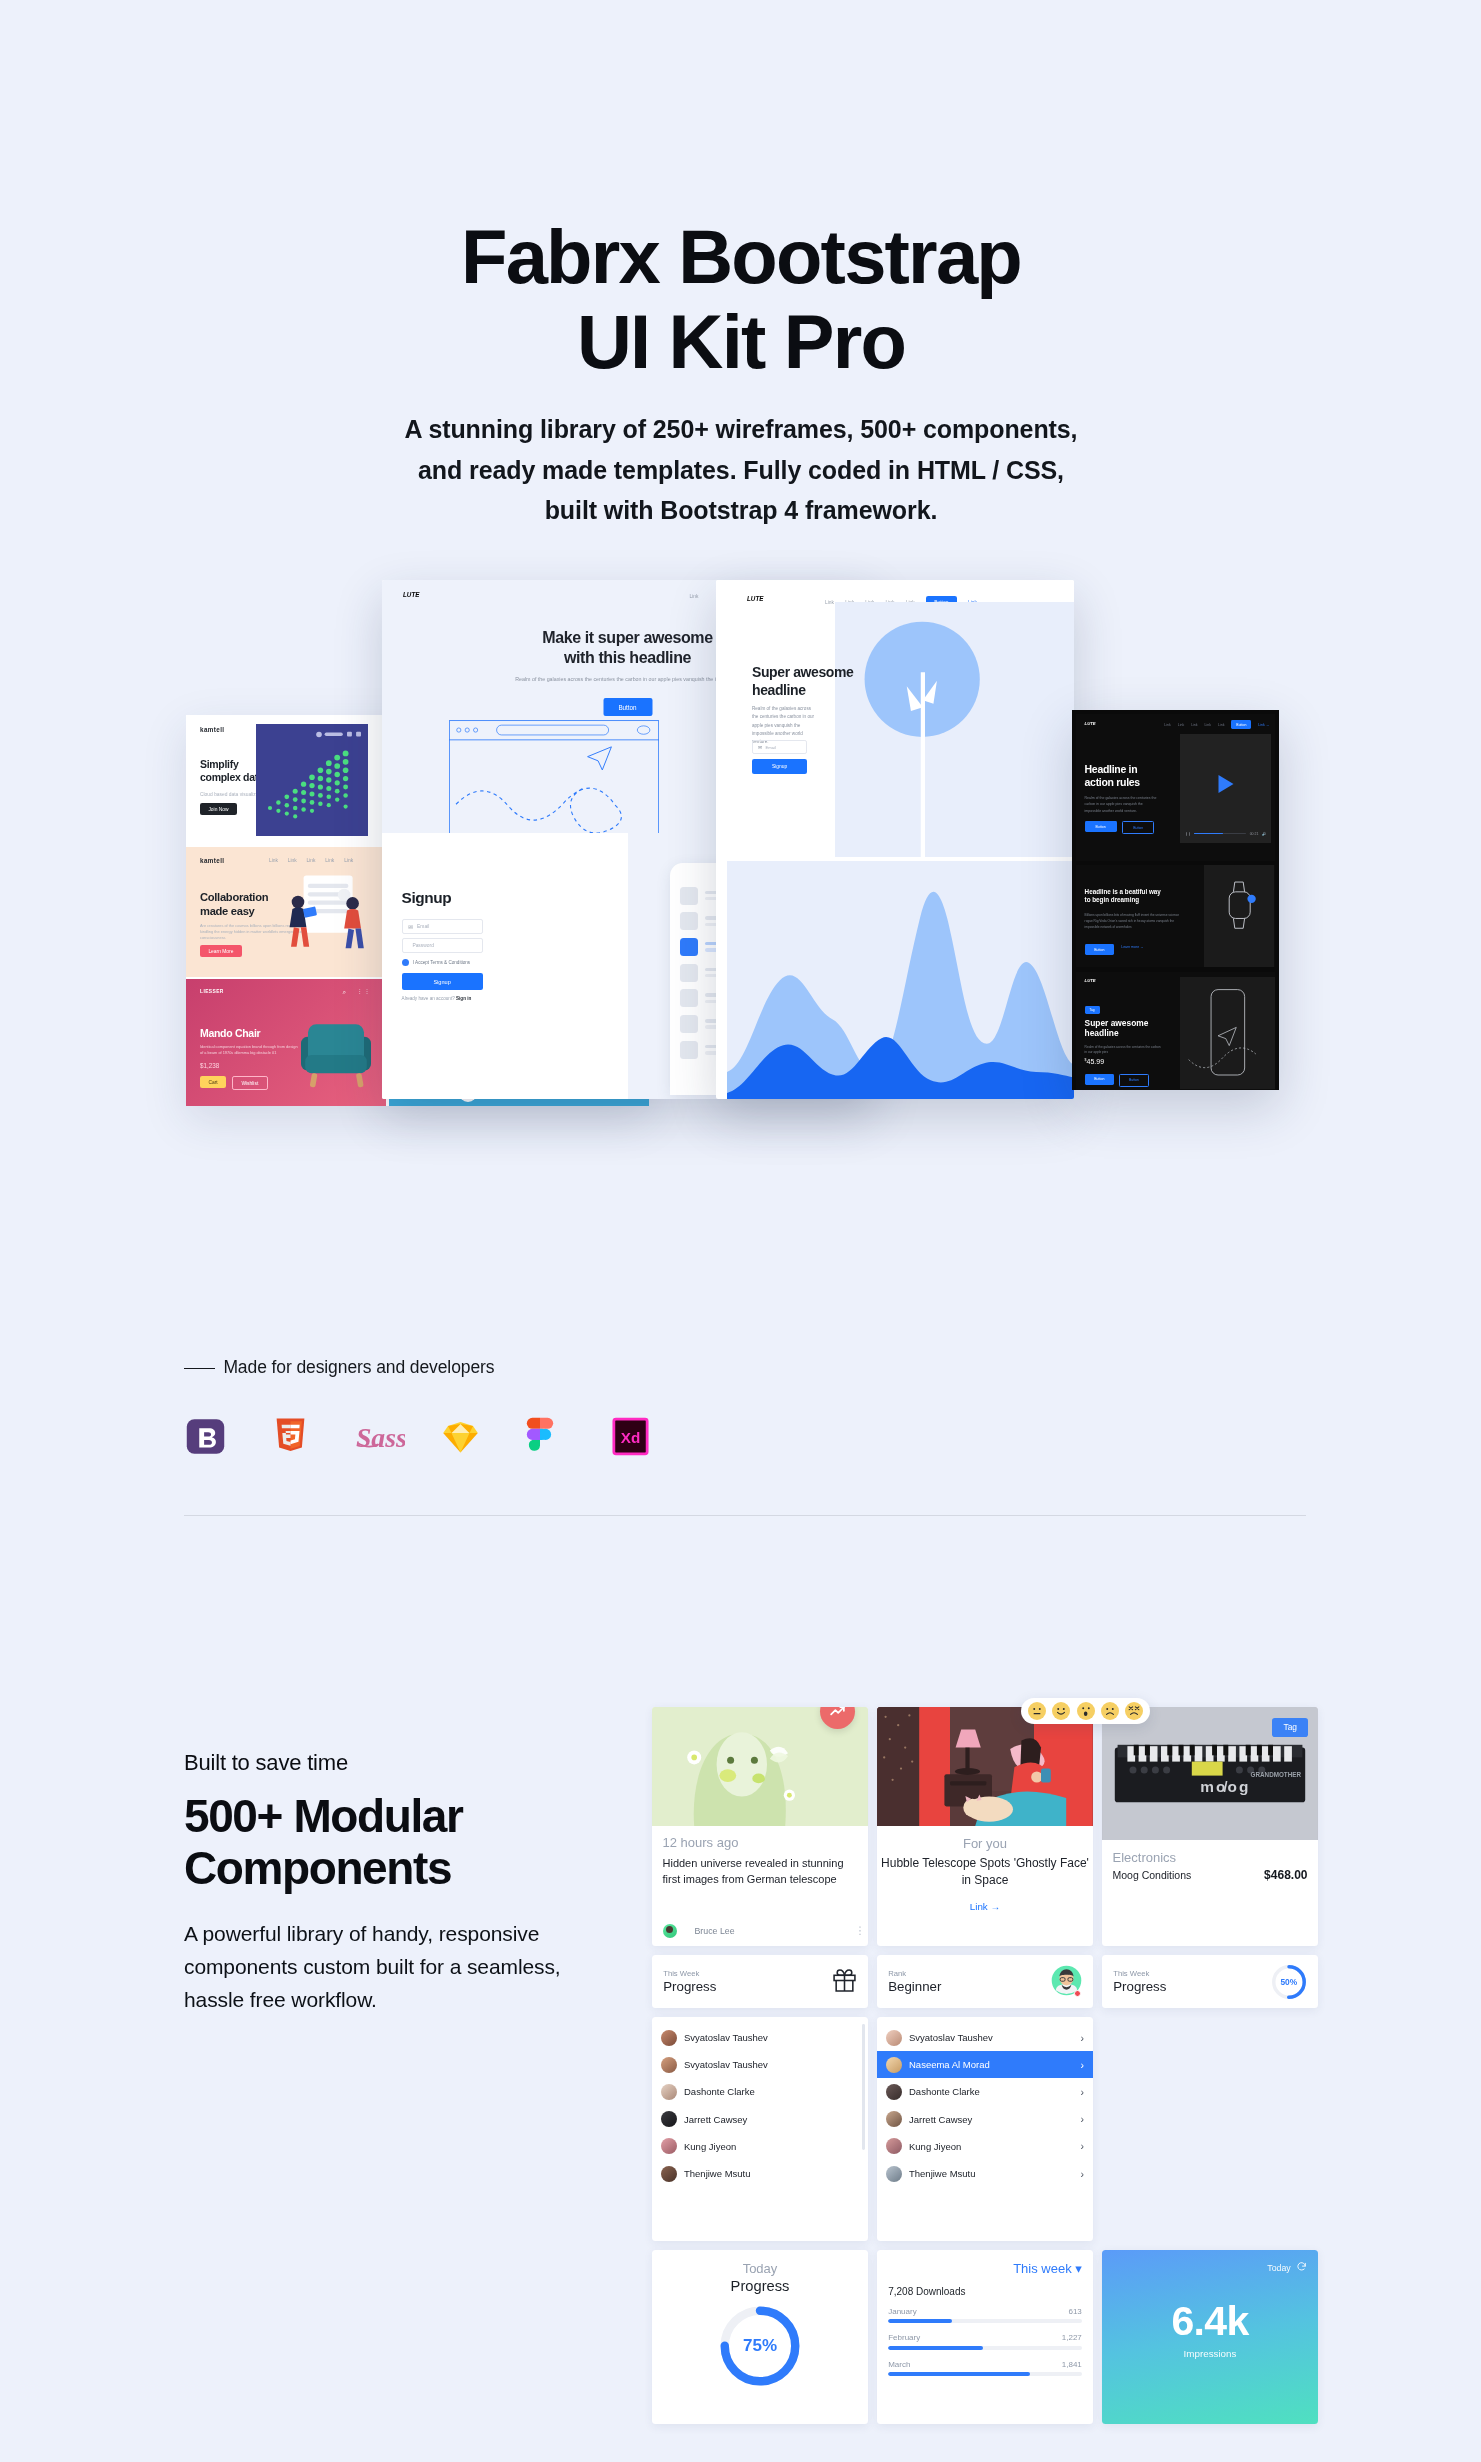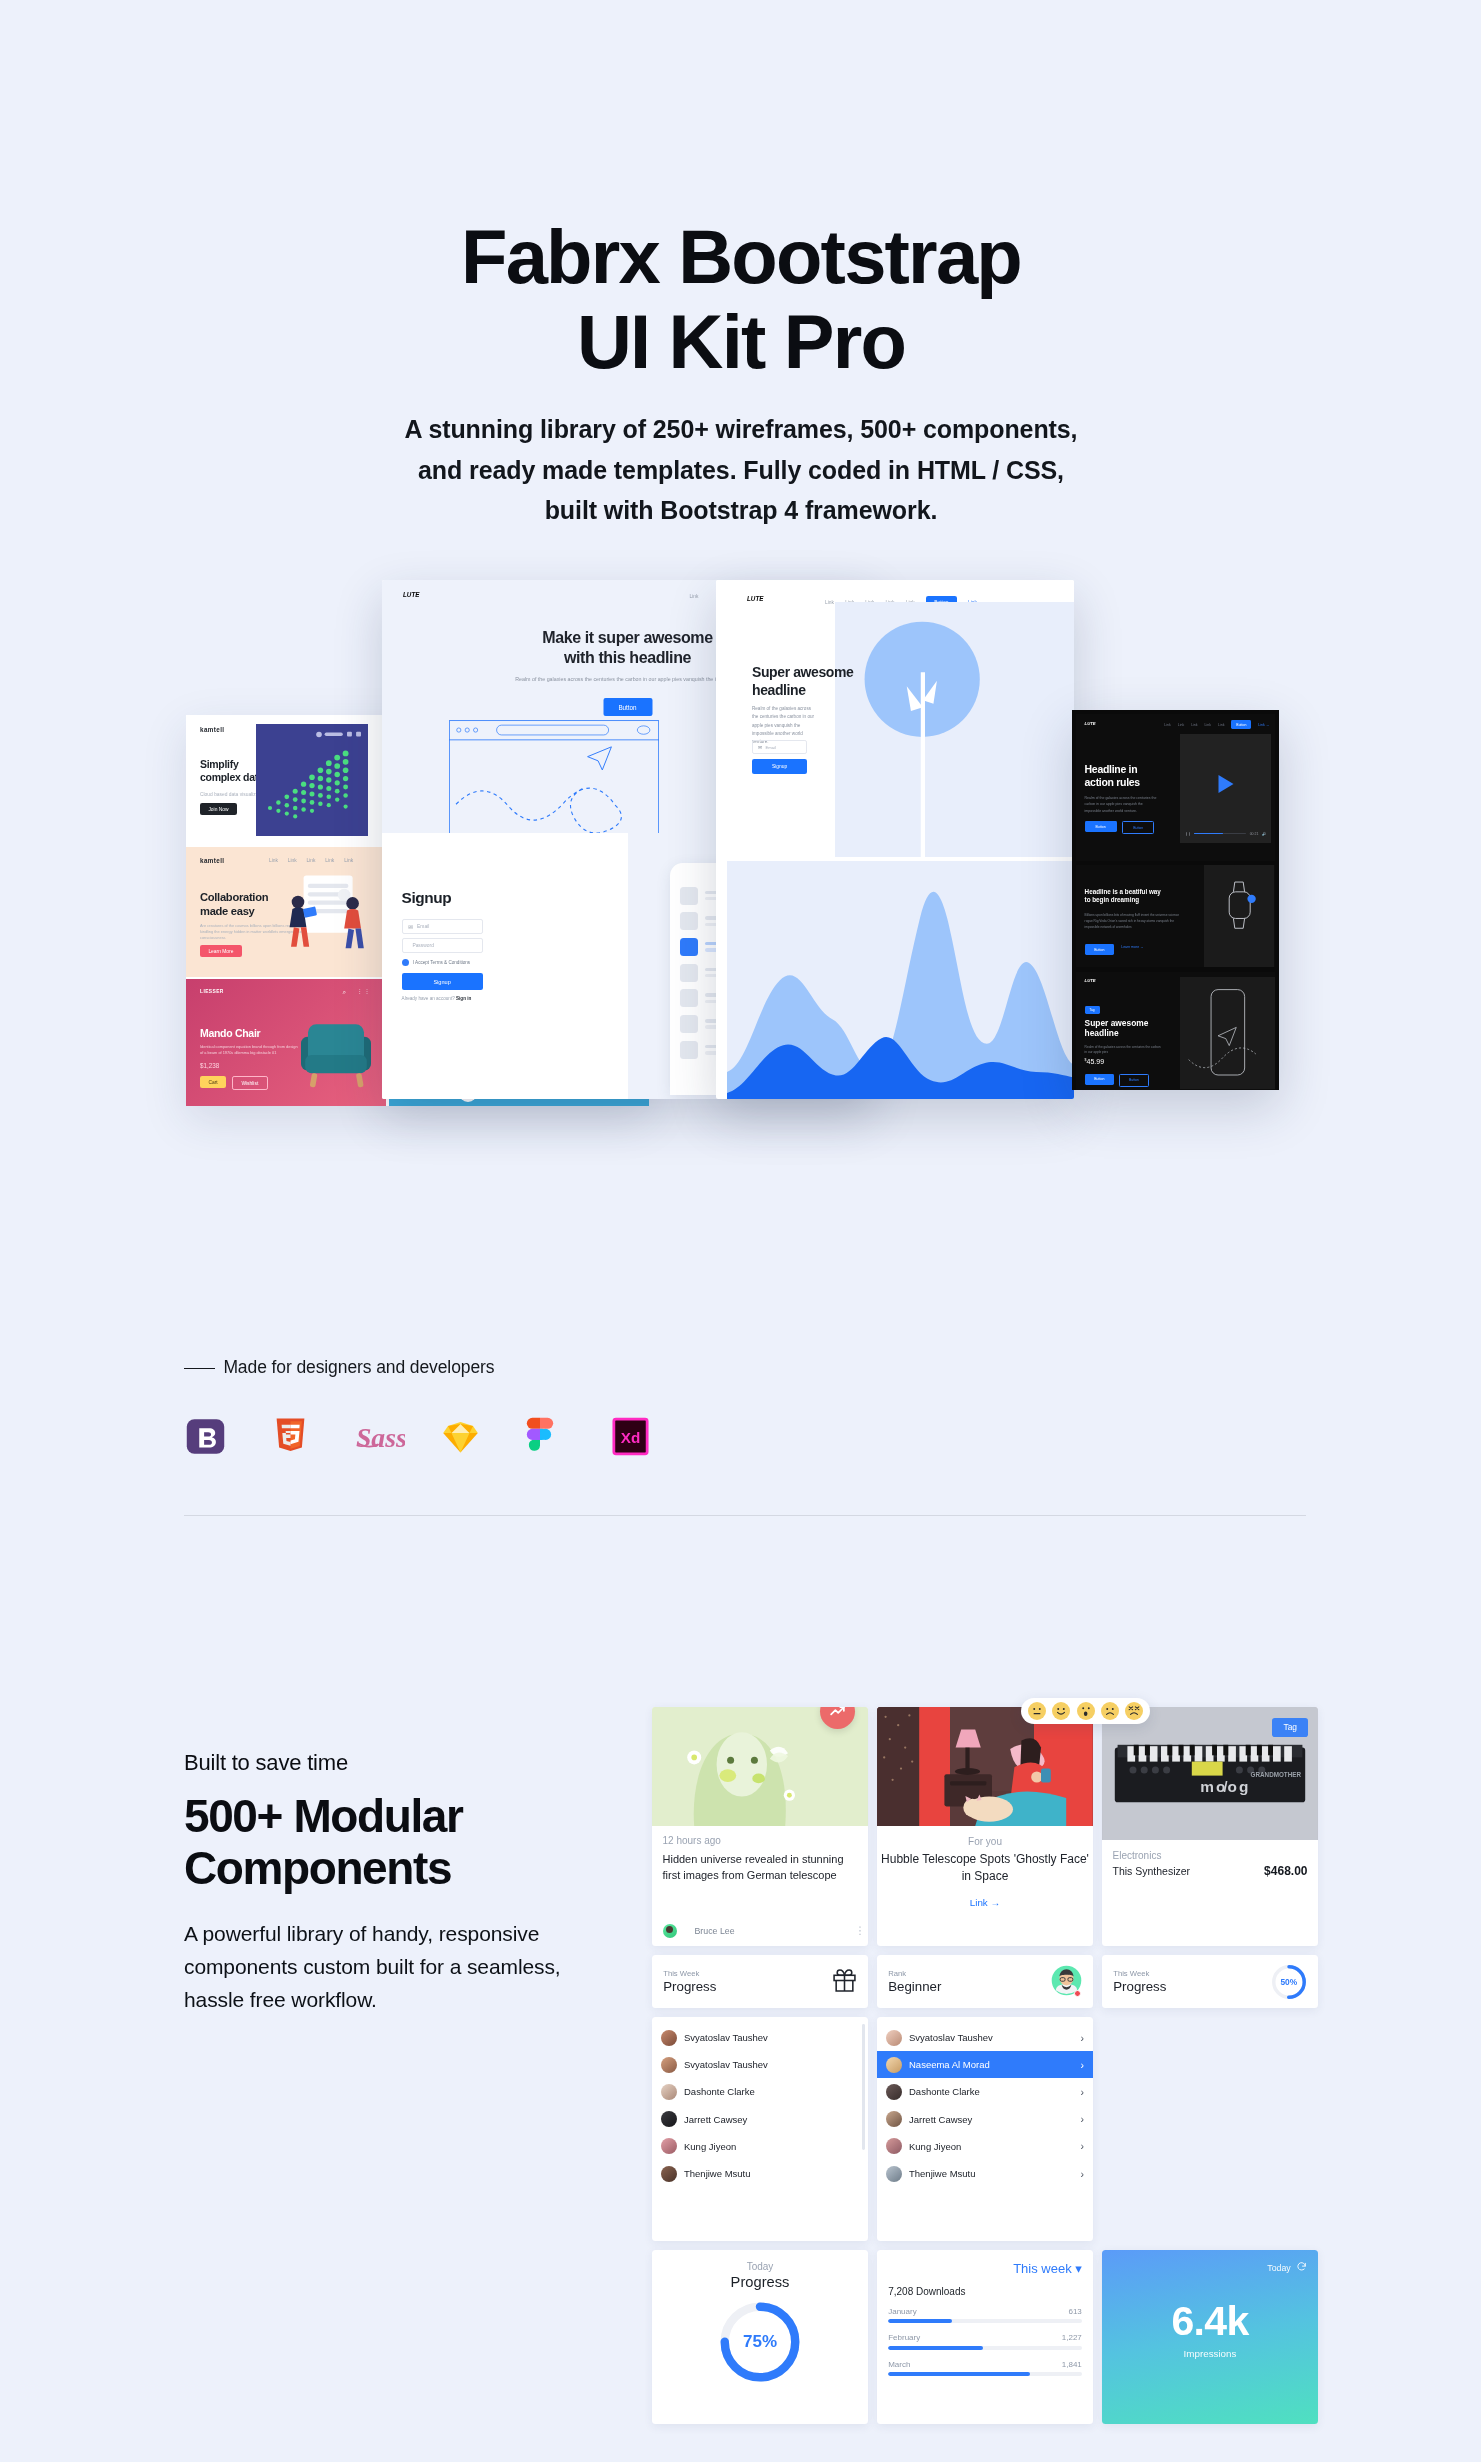--- a/index.html
+++ b/index.html
@@ -76,21 +76,21 @@
   .bts .p { font-size: 21px; line-height:1.56; color:#0d1117; margin-top: 24px; letter-spacing:-0.1px;}
 
   
   .grid { position:absolute; left: 652px; top: 1667px; width: 666px; }
   .row { display:flex; gap: 9px; margin-bottom: 9px; }
   .card { width: 216px; background:#fff; border-radius:3.5px; box-shadow: 0 2.1px 9.8px rgba(45,60,95,.07); position:relative; overflow:hidden; }
   .card.tall { height: 239px; }
   .card.small { height: 53px; }
   .card.list { height: 224px; }
   .card.stat { height: 174px; }
-  .cap { font-size: 10px; color:#9aa3b2; }
+  .cap { font-size: 13px; color:#9aa3b2; }
 
   
   .news-img { height: 119px; background: linear-gradient(160deg,#e6f0d0,#dbead0); position:relative; }
   .news-body { padding: 9px 10.5px 0 10.5px; }
   .news-h { font-size: 11px; line-height:1.5; color:#20242c; margin-top:4.9px;}
   .news-foot { position:absolute; bottom:8.4px; left:10.5px; right:10.5px; display:flex; align-items:center; justify-content:space-between;}
   .avatar { width:14px; height:14px; border-radius:50%; background:linear-gradient(140deg,#5ae8a0,#34c77b); display:inline-block; position:relative; overflow:hidden;}
   .avatar::after{content:"";position:absolute;left:3.5px;top:2.8px;width:7px;height:7px;border-radius:50%;background:#4a3b33;}
   .kebab { width:2.8px; color:#b9c0cc; font-size:10.5px; letter-spacing:0; line-height:2.8px;}
 
@@ -717,21 +717,21 @@
                 <circle cx="212" cy="90" r="5"></circle>
                 <circle cx="228" cy="90" r="5"></circle>
             </g>
             <text x="140" y="122" font-family="'Liberation Sans', sans-serif" font-size="22" font-weight="700" fill="#cfd1d6" letter-spacing="3">mo̸og</text>
             <text x="212" y="100" font-family="'Liberation Sans', sans-serif" font-size="9" font-weight="700" fill="#9aa0a8">GRANDMOTHER</text>
           </svg>
         </div>
         <div class="prod-body">
           <div class="cap">Electronics</div>
           <div class="prod-row">
-            <span class="prod-name">This Synthesizer</span>
+            <span class="prod-name">Moog Conditions</span>
             <span class="prod-price">$468.00</span>
           </div>
         </div>
       </div>
     </div>
 
     <div class="row">
       <div class="card small">
         <div class="small-in">
           <span>

